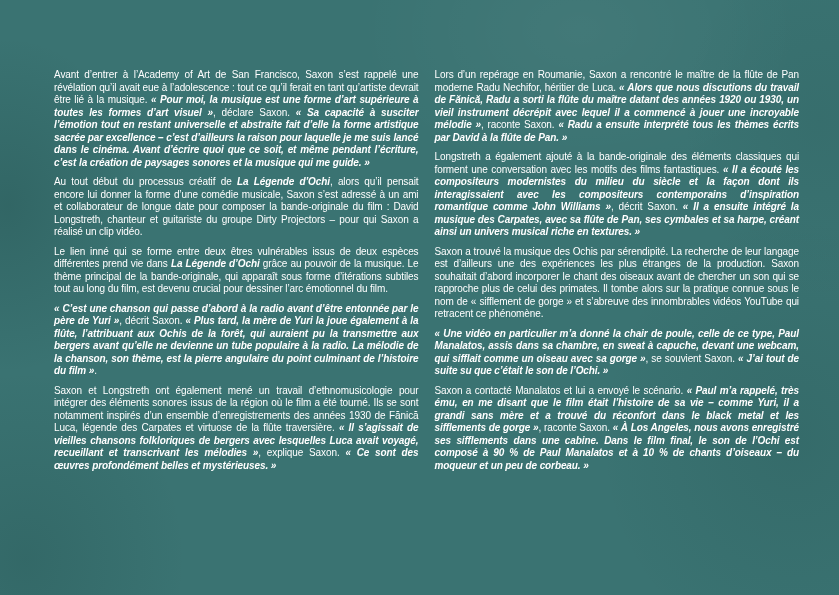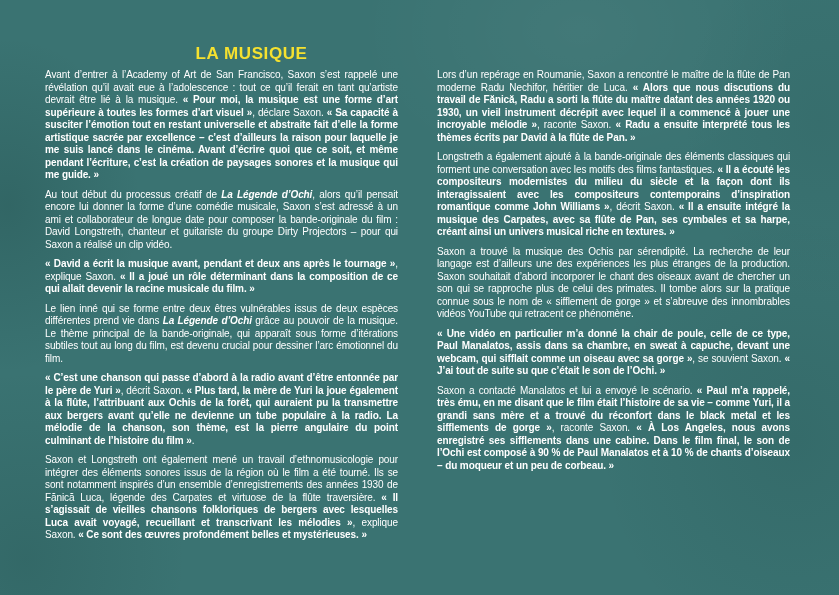--- a/index.html
+++ b/index.html
@@ -32,50 +32,48 @@
     top: 44px;
     width: 355px;
     text-align: center;
     font-size: 17px;
     font-weight: bold;
     letter-spacing: 0.6px;
     color: var(--title, #f5e12f);
   }
   .columns {
     position: absolute;
-    left: 45px;
+    left: 54px;
     top: 69px;
     width: 745px;
     display: flex;
-    gap: 39px;
+    gap: 16px;
   }
   .col {
     flex: 1;
     color: var(--text, #ffffff);
     font-size: 10px;
     line-height: 12.5px;
     letter-spacing: -0.1px;
     text-align: justify;
   }
   .para { margin-bottom: 7px; }
   .run-normal { font-weight: 400; font-style: normal; }
-  .run-quote  { font-weight: bold; }
+  .run-quote  { font-weight: bold; font-style: italic; }
   .run-em     { font-style: italic; font-weight: bold; }
 </style>
 </head>
 <body style="--background: #3a7372; --title: #f5e12f; --text: #ffffff;">
 
 <div class="page">
   <div class="texture"></div>
-  <h1 class="title">LA MUSIQUE</h1>
   <div class="columns">
     <div class="col">
         <p class="para"><span class="run run-normal">Avant d’entrer à l’Academy of Art de San Francisco, Saxon s’est rappelé une révélation qu’il avait eue à l’adolescence : tout ce qu’il ferait en tant qu’artiste devrait être lié à la musique. </span><span class="run run-quote">« Pour moi, la musique est une forme d’art supérieure à toutes les formes d’art visuel »</span><span class="run run-normal">, déclare Saxon. </span><span class="run run-quote">« Sa capacité à susciter l’émotion tout en restant universelle et abstraite fait d’elle la forme artistique sacrée par excellence – c’est d’ailleurs la raison pour laquelle je me suis lancé dans le cinéma. Avant d’écrire quoi que ce soit, et même pendant l’écriture, c’est la création de paysages sonores et la musique qui me guide. »</span></p>
         <p class="para"><span class="run run-normal">Au tout début du processus créatif de </span><span class="run run-em">La Légende d’Ochi</span><span class="run run-normal">, alors qu’il pensait encore lui donner la forme d’une comédie musicale, Saxon s’est adressé à un ami et collaborateur de longue date pour composer la bande-originale du film : David Longstreth, chanteur et guitariste du groupe Dirty Projectors – pour qui Saxon a réalisé un clip vidéo.</span></p>
-        <p class="para"><span class="run run-quote">« David a écrit la musique avant, pendant et deux ans après le tournage »</span><span class="run run-normal">, explique Saxon. </span><span class="run run-quote">« Il a joué un rôle déterminant dans la composition de ce qui allait devenir la racine musicale du film. »</span></p>
         <p class="para"><span class="run run-normal">Le lien inné qui se forme entre deux êtres vulnérables issus de deux espèces différentes prend vie dans </span><span class="run run-em">La Légende d’Ochi</span><span class="run run-normal"> grâce au pouvoir de la musique. Le thème principal de la bande-originale, qui apparaît sous forme d’itérations subtiles tout au long du film, est devenu crucial pour dessiner l’arc émotionnel du film.</span></p>
         <p class="para"><span class="run run-quote">« C’est une chanson qui passe d’abord à la radio avant d’être entonnée par le père de Yuri »</span><span class="run run-normal">, décrit Saxon. </span><span class="run run-quote">« Plus tard, la mère de Yuri la joue également à la flûte, l’attribuant aux Ochis de la forêt, qui auraient pu la transmettre aux bergers avant qu’elle ne devienne un tube populaire à la radio. La mélodie de la chanson, son thème, est la pierre angulaire du point culminant de l’histoire du film »</span><span class="run run-normal">.</span></p>
         <p class="para"><span class="run run-normal">Saxon et Longstreth ont également mené un travail d’ethnomusicologie pour intégrer des éléments sonores issus de la région où le film a été tourné. Ils se sont notamment inspirés d’un ensemble d’enregistrements des années 1930 de Fănică Luca, légende des Carpates et virtuose de la flûte traversière. </span><span class="run run-quote">« Il s’agissait de vieilles chansons folkloriques de bergers avec lesquelles Luca avait voyagé, recueillant et transcrivant les mélodies »</span><span class="run run-normal">, explique Saxon. </span><span class="run run-quote">« Ce sont des œuvres profondément belles et mystérieuses. »</span></p>
       </div>
     <div class="col">
         <p class="para"><span class="run run-normal">Lors d’un repérage en Roumanie, Saxon a rencontré le maître de la flûte de Pan moderne Radu Nechifor, héritier de Luca. </span><span class="run run-quote">« Alors que nous discutions du travail de Fănică, Radu a sorti la flûte du maître datant des années 1920 ou 1930, un vieil instrument décrépit avec lequel il a commencé à jouer une incroyable mélodie »</span><span class="run run-normal">, raconte Saxon. </span><span class="run run-quote">« Radu a ensuite interprété tous les thèmes écrits par David à la flûte de Pan. »</span></p>
         <p class="para"><span class="run run-normal">Longstreth a également ajouté à la bande-originale des éléments classiques qui forment une conversation avec les motifs des films fantastiques. </span><span class="run run-quote">« Il a écouté les compositeurs modernistes du milieu du siècle et la façon dont ils interagissaient avec les compositeurs contemporains d’inspiration romantique comme John Williams »</span><span class="run run-normal">, décrit Saxon. </span><span class="run run-quote">« Il a ensuite intégré la musique des Carpates, avec sa flûte de Pan, ses cymbales et sa harpe, créant ainsi un univers musical riche en textures. »</span></p>
         <p class="para"><span class="run run-normal">Saxon a trouvé la musique des Ochis par sérendipité. La recherche de leur langage est d’ailleurs une des expériences les plus étranges de la production. Saxon souhaitait d’abord incorporer le chant des oiseaux avant de chercher un son qui se rapproche plus de celui des primates. Il tombe alors sur la pratique connue sous le nom de « sifflement de gorge » et s’abreuve des innombrables vidéos YouTube qui retracent ce phénomène.</span></p>
         <p class="para"><span class="run run-quote">« Une vidéo en particulier m’a donné la chair de poule, celle de ce type, Paul Manalatos, assis dans sa chambre, en sweat à capuche, devant une webcam, qui sifflait comme un oiseau avec sa gorge »</span><span class="run run-normal">, se souvient Saxon. </span><span class="run run-quote">« J’ai tout de suite su que c’était le son de l’Ochi. »</span></p>
         <p class="para"><span class="run run-normal">Saxon a contacté Manalatos et lui a envoyé le scénario. </span><span class="run run-quote">« Paul m’a rappelé, très ému, en me disant que le film était l’histoire de sa vie – comme Yuri, il a grandi sans mère et a trouvé du réconfort dans le black metal et les sifflements de gorge »</span><span class="run run-normal">, raconte Saxon. </span><span class="run run-quote">« À Los Angeles, nous avons enregistré ses sifflements dans une cabine. Dans le film final, le son de l’Ochi est composé à 90 % de Paul Manalatos et à 10 % de chants d’oiseaux – du moqueur et un peu de corbeau. »</span></p>

